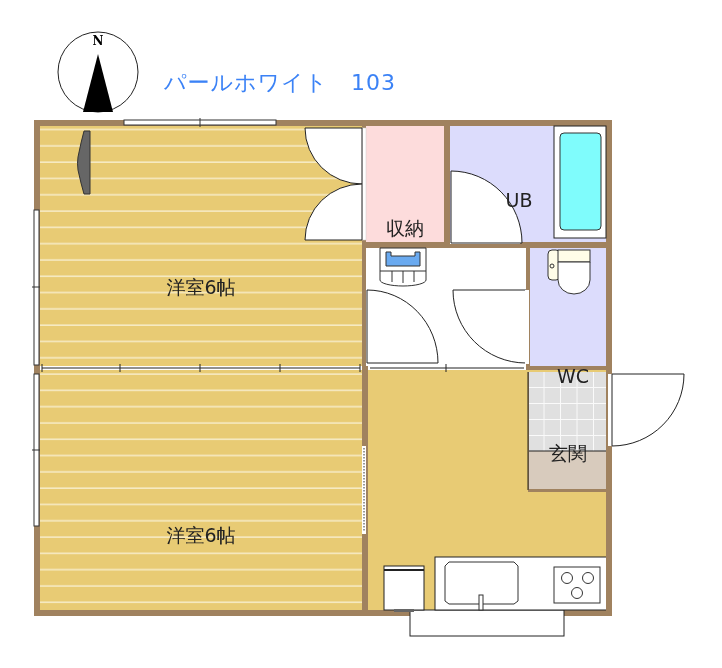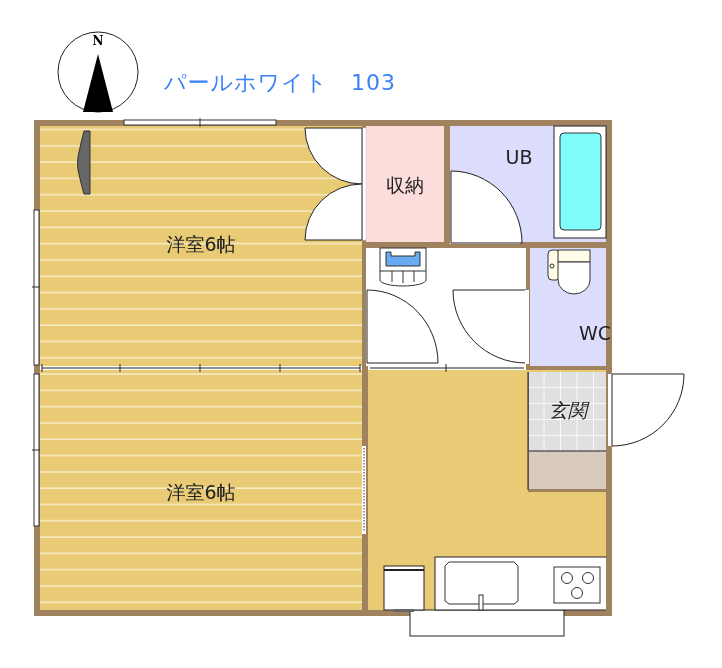--- a/index.html
+++ b/index.html
@@ -1,20 +1,20 @@
 <!DOCTYPE html>
 <html><head>
   <meta charset="utf-8">
   <style>
     html, body { margin:0; padding:0; background:#ffffff; }
     body { width:722px; height:668px; position:relative; overflow:hidden;
            font-family:"DejaVu Sans", "Liberation Sans", sans-serif; }
     .abs { position:absolute; }
     .title { left:164px; top:68px; font-size:22px; color:#3b82f6; letter-spacing:1px; white-space:nowrap; }
-    .label { position:absolute; font-size:19px; color:#222; white-space:nowrap; transform:translate(-50%,-50%); }
+    .label { position:absolute; font-size:19px; color:#222; white-space:nowrap; transform:translate(-50%,-50%);margin-top:43px; }
     svg.plan { position:absolute; left:0; top:0; }
   </style>
 </head>
 <body>
 
 <svg class="abs" style="left:56px;top:30px;" width="86" height="86" viewBox="0 0 86 86">
   <circle cx="42" cy="42" r="40" fill="#fff" stroke="#222" stroke-width="1"></circle>
   <polygon points="42,24 27,82 57,82" fill="#000"></polygon>
   <text x="42" y="15" text-anchor="middle" font-family="'DejaVu Serif', serif" font-weight="bold" font-size="12" fill="#000">N</text>
 </svg>
@@ -129,14 +129,14 @@
 
   <path d="M84,131 L90,131 L90,194 L84,194 Q81,184 78,170 Q77,163 78,157 Q81,142 84,131 Z" fill="#666" stroke="#333" stroke-width="1"></path>
 
   <rect x="606" y="490" width="6" height="126" fill="#a0825f"></rect>
 </svg>
 
 <div class="label" style="left:201px;top:245px;">洋室6帖</div>
 <div class="label" style="left:201px;top:493px;">洋室6帖</div>
 <div class="label" style="left:405px;top:186px;">収納</div>
 <div class="label" style="left:519px;top:157px;">UB</div>
-<div class="label" style="left:595px;top:333px;">WC</div>
-<div class="label" style="left:568px;top:411px;font-style:italic;">玄関</div>
+<div class="label" style="left:573px;top:333px;">WC</div>
+<div class="label" style="left:568px;top:411px;">玄関</div>
 
 </body></html>

